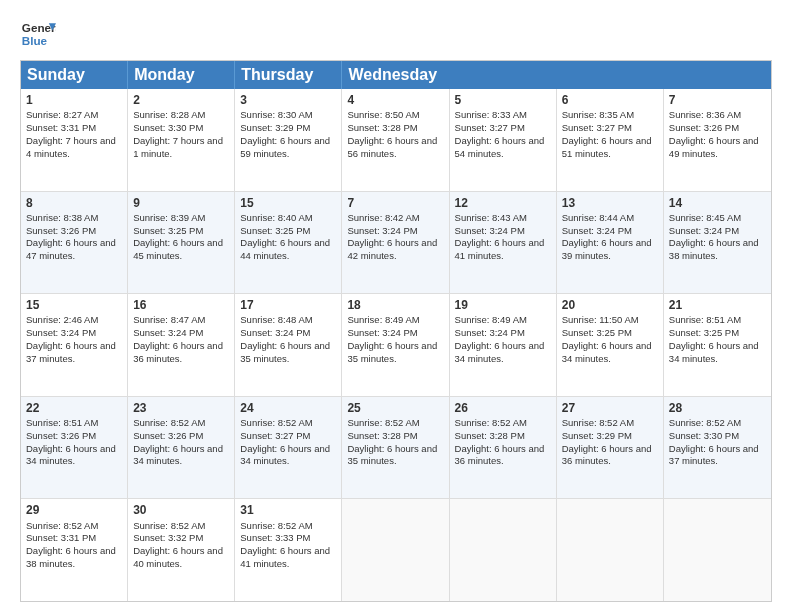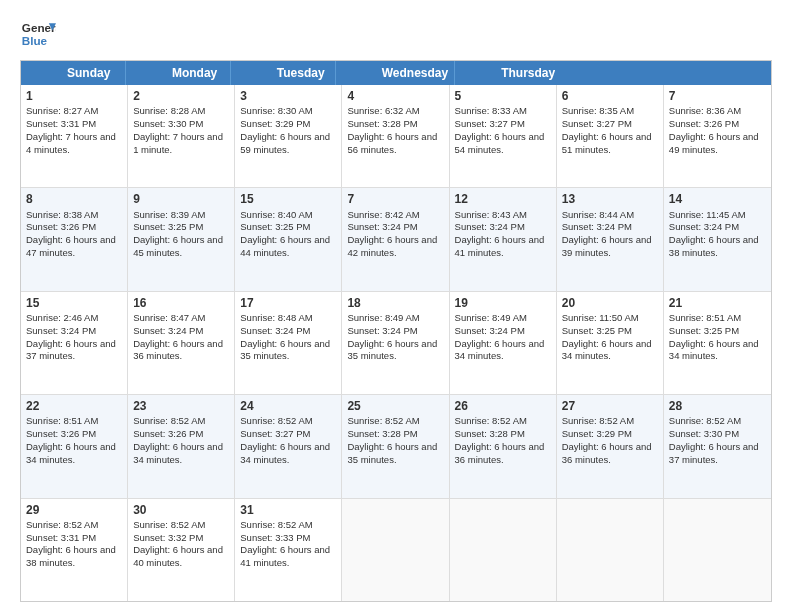--- a/index.html
+++ b/index.html
@@ -52,26 +52,25 @@
       flex-direction: column;
       border: 1px solid #ccc;
     }
     .cal-header {
       display: grid;
       grid-template-columns: repeat(7, 1fr);
       background: #3d7ebf;
     }
     .cal-header-cell {
       color: #fff;
-      font-size: 12px;
+      font-size: 16px;
       font-weight: bold;
       padding: 5px 6px;
       text-align: left;
       border-right: 1px solid #5a9ad4;
-      margin-left: 40px;
     }
     .cal-header-cell:last-child { border-right: none; }
     .cal-body {
       flex: 1;
       display: flex;
       flex-direction: column;
     }
     .cal-row {
       display: grid;
       grid-template-columns: repeat(7, 1fr);
@@ -114,42 +113,41 @@
     <div class="title-block">
       <div class="main-title"></div>
       <div class="subtitle"></div>
     </div>
   </div>
 
   <div class="calendar">
     <div class="cal-header" id="cal-header">
         <div class="cal-header-cell">Sunday</div>
         <div class="cal-header-cell">Monday</div>
-        <div class="cal-header-cell">Tuesday</div>
+        <div class="cal-header-cell">Thursday</div>
         <div class="cal-header-cell">Wednesday</div>
-        <div class="cal-header-cell">Thursday</div>
       </div>
     <div class="cal-body" id="cal-body">
         <div class="cal-row">
           <div class="cal-cell"><span class="day-num">1</span><span>Sunrise: 8:27 AM</span><br><span>Sunset: 3:31 PM</span><br><span>Daylight: 7 hours and 4 minutes.</span></div>
           <div class="cal-cell"><span class="day-num">2</span><span>Sunrise: 8:28 AM</span><br><span>Sunset: 3:30 PM</span><br><span>Daylight: 7 hours and 1 minute.</span></div>
           <div class="cal-cell"><span class="day-num">3</span><span>Sunrise: 8:30 AM</span><br><span>Sunset: 3:29 PM</span><br><span>Daylight: 6 hours and 59 minutes.</span></div>
-          <div class="cal-cell"><span class="day-num">4</span><span>Sunrise: 6:32 AM</span><br><span>Sunset: 3:28 PM</span><br><span>Daylight: 6 hours and 56 minutes.</span></div>
+          <div class="cal-cell"><span class="day-num">4</span><span>Sunrise: 8:50 AM</span><br><span>Sunset: 3:28 PM</span><br><span>Daylight: 6 hours and 56 minutes.</span></div>
           <div class="cal-cell"><span class="day-num">5</span><span>Sunrise: 8:33 AM</span><br><span>Sunset: 3:27 PM</span><br><span>Daylight: 6 hours and 54 minutes.</span></div>
           <div class="cal-cell"><span class="day-num">6</span><span>Sunrise: 8:35 AM</span><br><span>Sunset: 3:27 PM</span><br><span>Daylight: 6 hours and 51 minutes.</span></div>
           <div class="cal-cell"><span class="day-num">7</span><span>Sunrise: 8:36 AM</span><br><span>Sunset: 3:26 PM</span><br><span>Daylight: 6 hours and 49 minutes.</span></div>
         </div>
         <div class="cal-row">
           <div class="cal-cell"><span class="day-num">8</span><span>Sunrise: 8:38 AM</span><br><span>Sunset: 3:26 PM</span><br><span>Daylight: 6 hours and 47 minutes.</span></div>
           <div class="cal-cell"><span class="day-num">9</span><span>Sunrise: 8:39 AM</span><br><span>Sunset: 3:25 PM</span><br><span>Daylight: 6 hours and 45 minutes.</span></div>
           <div class="cal-cell"><span class="day-num">15</span><span>Sunrise: 8:40 AM</span><br><span>Sunset: 3:25 PM</span><br><span>Daylight: 6 hours and 44 minutes.</span></div>
           <div class="cal-cell"><span class="day-num">7</span><span>Sunrise: 8:42 AM</span><br><span>Sunset: 3:24 PM</span><br><span>Daylight: 6 hours and 42 minutes.</span></div>
           <div class="cal-cell"><span class="day-num">12</span><span>Sunrise: 8:43 AM</span><br><span>Sunset: 3:24 PM</span><br><span>Daylight: 6 hours and 41 minutes.</span></div>
           <div class="cal-cell"><span class="day-num">13</span><span>Sunrise: 8:44 AM</span><br><span>Sunset: 3:24 PM</span><br><span>Daylight: 6 hours and 39 minutes.</span></div>
-          <div class="cal-cell"><span class="day-num">14</span><span>Sunrise: 11:45 AM</span><br><span>Sunset: 3:24 PM</span><br><span>Daylight: 6 hours and 38 minutes.</span></div>
+          <div class="cal-cell"><span class="day-num">14</span><span>Sunrise: 8:45 AM</span><br><span>Sunset: 3:24 PM</span><br><span>Daylight: 6 hours and 38 minutes.</span></div>
         </div>
         <div class="cal-row">
           <div class="cal-cell"><span class="day-num">15</span><span>Sunrise: 2:46 AM</span><br><span>Sunset: 3:24 PM</span><br><span>Daylight: 6 hours and 37 minutes.</span></div>
           <div class="cal-cell"><span class="day-num">16</span><span>Sunrise: 8:47 AM</span><br><span>Sunset: 3:24 PM</span><br><span>Daylight: 6 hours and 36 minutes.</span></div>
           <div class="cal-cell"><span class="day-num">17</span><span>Sunrise: 8:48 AM</span><br><span>Sunset: 3:24 PM</span><br><span>Daylight: 6 hours and 35 minutes.</span></div>
           <div class="cal-cell"><span class="day-num">18</span><span>Sunrise: 8:49 AM</span><br><span>Sunset: 3:24 PM</span><br><span>Daylight: 6 hours and 35 minutes.</span></div>
           <div class="cal-cell"><span class="day-num">19</span><span>Sunrise: 8:49 AM</span><br><span>Sunset: 3:24 PM</span><br><span>Daylight: 6 hours and 34 minutes.</span></div>
           <div class="cal-cell"><span class="day-num">20</span><span>Sunrise: 11:50 AM</span><br><span>Sunset: 3:25 PM</span><br><span>Daylight: 6 hours and 34 minutes.</span></div>
           <div class="cal-cell"><span class="day-num">21</span><span>Sunrise: 8:51 AM</span><br><span>Sunset: 3:25 PM</span><br><span>Daylight: 6 hours and 34 minutes.</span></div>
         </div>

